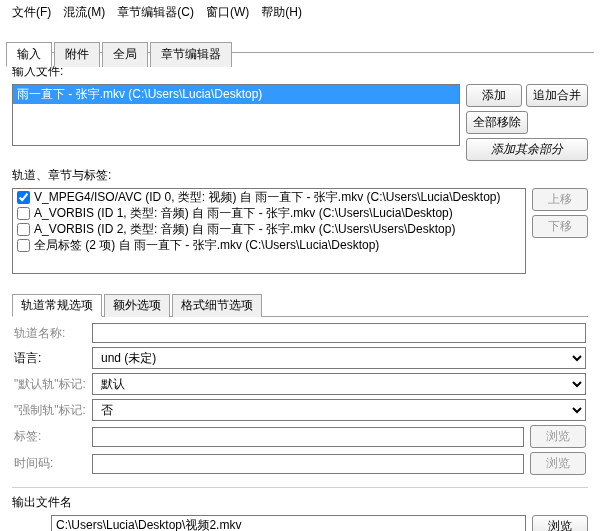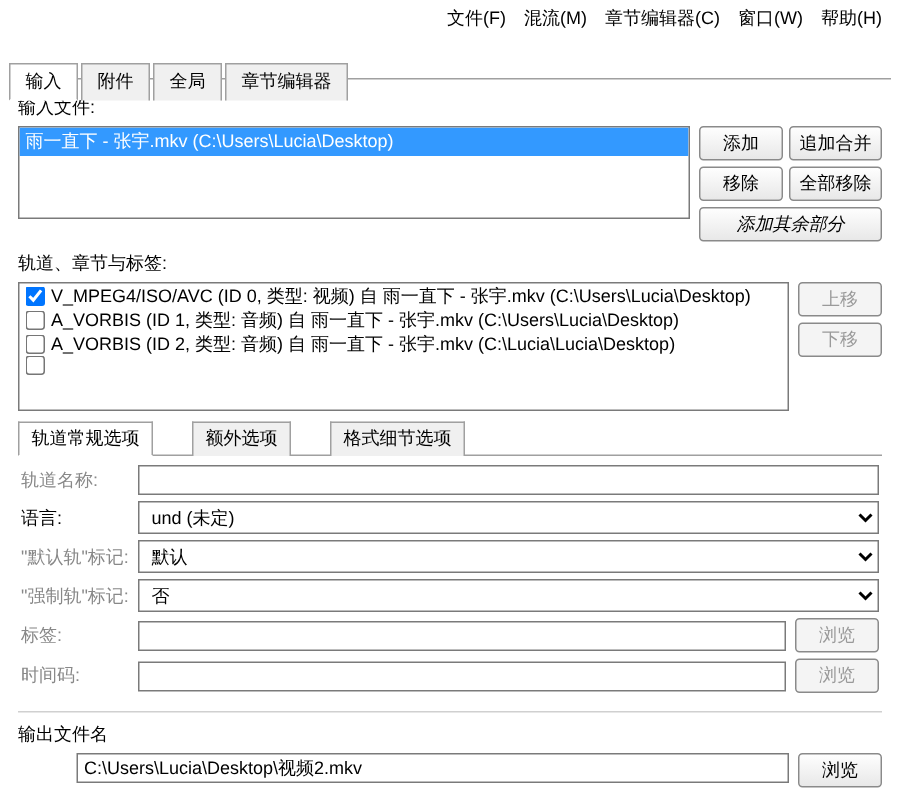--- a/index.html
+++ b/index.html
@@ -10,21 +10,20 @@
     background: #fff;
     color: #000;
     width: 600px;
     height: 531px;
     overflow: hidden;
   }
   .menubar {
     display: flex;
     padding: 2px 6px;
     background: #fff;
-    justify-content: flex-end;
   }
   .menubar .menu-item {
     padding: 2px 6px;
     cursor: default;
   }
   .tabbar {
     display: flex;
     border-bottom: 1px solid #a0a0a0;
     margin: 2px 6px 0;
   }
@@ -106,22 +105,21 @@
     line-height: 16px;
   }
   .track-row input[type=checkbox] {
     margin: 0;
     width: 13px;
     height: 13px;
   }
   .inner-tabs {
     display: flex;
     border-bottom: 1px solid #a0a0a0;
-    margin-top: 6px;
-    gap: 24px;
+    margin-top: 19px;
   }
   .inner-tab {
     padding: 2px 8px;
     border: 1px solid #a0a0a0;
     border-bottom: none;
     background: #f0f0f0;
     margin-right: 2px;
     position: relative;
     top: 1px;
   }
@@ -208,44 +206,44 @@
   <div class="input-files-row">
     <div class="listbox">
       <div class="item selected">雨一直下 - 张宇.mkv  (C:\Users\Lucia\Desktop)</div>
     </div>
     <div class="btn-col">
       <div class="btn-row2">
         <button class="winbtn">添加</button>
         <button class="winbtn">追加合并</button>
       </div>
       <div class="btn-row2">
-        <button class="winbtn">移除</button>
         <button class="winbtn">全部移除</button>
       </div>
       <button class="winbtn wide">添加其余部分</button>
     </div>
   </div>
 
   <div class="section-label" style="margin-top:6px">轨道、章节与标签:</div>
   <div class="tracks-section">
     <div class="tracks-box" style="flex:1">
       <div class="track-row">
         <input type="checkbox" checked="" style="">
         <span>V_MPEG4/ISO/AVC (ID 0, 类型: 视频) 自 雨一直下 - 张宇.mkv (C:\Users\Lucia\Desktop)</span>
       </div>
       <div class="track-row">
         <input type="checkbox" style="">
         <span>A_VORBIS (ID 1, 类型: 音频) 自 雨一直下 - 张宇.mkv (C:\Users\Lucia\Desktop)</span>
       </div>
       <div class="track-row">
         <input type="checkbox" style="">
-        <span>A_VORBIS (ID 2, 类型: 音频) 自 雨一直下 - 张宇.mkv (C:\Lucia\Lucia\Desktop)</span>
+        <span>A_VORBIS (ID 2, 类型: 音频) 自 雨一直下 - 张宇.mkv (C:\Users\Users\Desktop)</span>
       </div>
       <div class="track-row">
         <input type="checkbox" style="">
+        <span>全局标签 (2 项) 自 雨一直下 - 张宇.mkv (C:\Users\Lucia\Desktop)</span>
       </div>
     </div>
     <div class="tracks-side">
       <button class="winbtn disabled">上移</button>
       <button class="winbtn disabled">下移</button>
     </div>
   </div>
 
   <div class="inner-tabs">
     <div class="inner-tab active">轨道常规选项</div>

